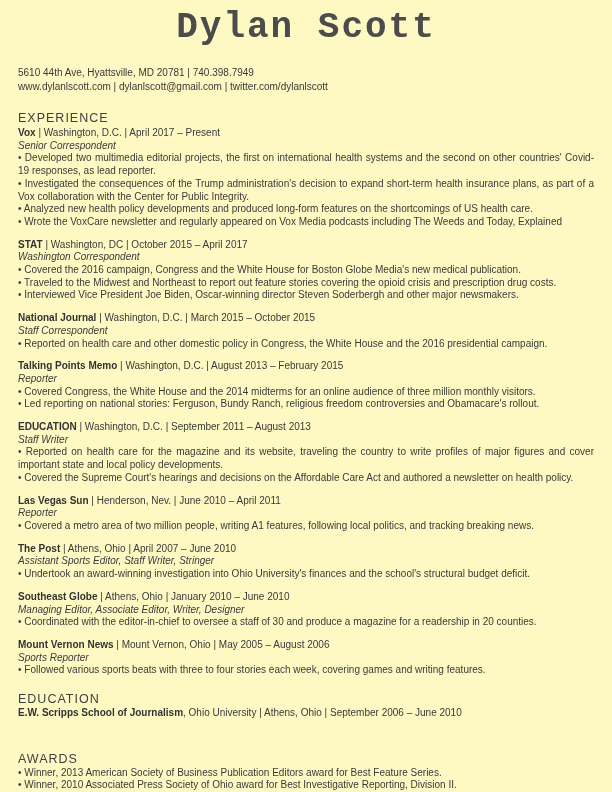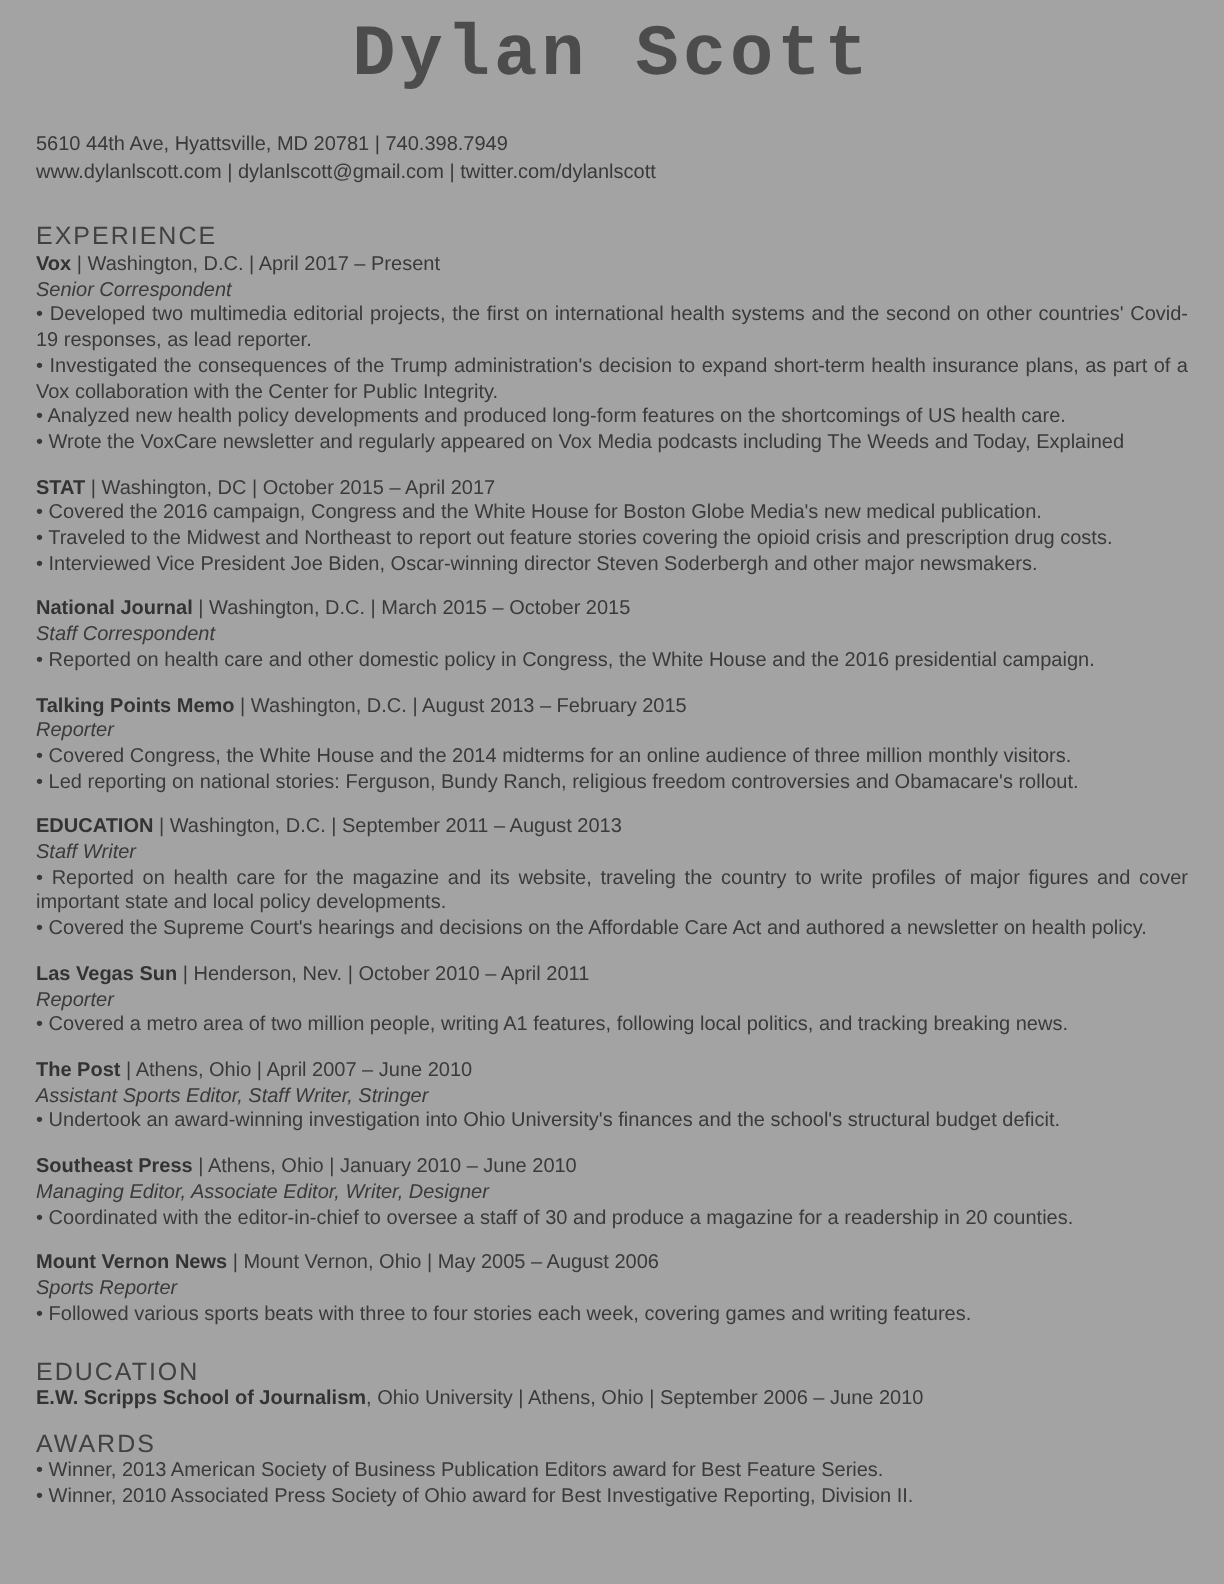--- a/index.html
+++ b/index.html
@@ -2,21 +2,21 @@
 <html><head>
 <meta charset="utf-8">
 <style>
   html, body { margin: 0; padding: 0; background: #ffffff; }
   .page {
     position: relative;
     width: 612px;
     height: 792px;
     box-sizing: border-box;
     padding: 0 18px;
-    background: #a3a3a3;
+    background: #fef9c3;
     overflow: hidden;
     font-family: "Liberation Sans", sans-serif;
     font-size: 10px;
     line-height: 12.7px;
     color: #3a3a3a;
   }
   .name {
     margin: 6px 0 0 0;
     text-align: center;
     font-family: "Liberation Mono", monospace;
@@ -31,21 +31,21 @@
     margin: 0;
     font-family: Liberation Sans, sans-serif;
     font-weight: normal;
     font-size: 12.5px;
     line-height: 15px;
     letter-spacing: 1px;
     color: #414141;
   }
   .section-experience .section-header { margin-top: 17px; margin-bottom: 1px; }
   .section-education .section-header { margin-top: 15px; }
-  .section-awards .section-header { margin-top: 8px; }
+  .section-awards .section-header { margin-top: 32px; }
   .job { margin: 0 0 10px 0; }
   .job:last-child { margin-bottom: 0; }
   .job-head b, .edu-line b { font-weight: bold; color: #333333; }
   .job-title { font-style: italic; }
   .bullet, .edu-line, .job-head, .job-title { margin: 0; }
   .bullet { text-align: justify; }
   .award-bullet { margin: 0; }
 </style>
 </head>
 <body>
@@ -65,20 +65,21 @@
         <div class="job">
           <p class="job-head"><b>Vox</b><span> | Washington, D.C. | April 2017 – Present</span></p>
           <p class="job-title">Senior Correspondent</p>
           <p class="bullet">• Developed two multimedia editorial projects, the first on international health systems and the second on other countries' Covid-19 responses, as lead reporter.</p>
           <p class="bullet">• Investigated the consequences of the Trump administration's decision to expand short-term health insurance plans, as part of a Vox collaboration with the Center for Public Integrity.</p>
           <p class="bullet">• Analyzed new health policy developments and produced long-form features on the shortcomings of US health care.</p>
           <p class="bullet">• Wrote the VoxCare newsletter and regularly appeared on Vox Media podcasts including The Weeds and Today, Explained</p>
         </div>
         <div class="job">
           <p class="job-head"><b>STAT</b><span> | Washington, DC | October 2015 – April 2017</span></p>
+          <p class="job-title">Washington Correspondent</p>
           <p class="bullet">• Covered the 2016 campaign, Congress and the White House for Boston Globe Media's new medical publication.</p>
           <p class="bullet">• Traveled to the Midwest and Northeast to report out feature stories covering the opioid crisis and prescription drug costs.</p>
           <p class="bullet">• Interviewed Vice President Joe Biden, Oscar-winning director Steven Soderbergh and other major newsmakers.</p>
         </div>
         <div class="job">
           <p class="job-head"><b>National Journal</b><span> | Washington, D.C. | March 2015 – October 2015</span></p>
           <p class="job-title">Staff Correspondent</p>
           <p class="bullet">• Reported on health care and other domestic policy in Congress, the White House and the 2016 presidential campaign.</p>
         </div>
         <div class="job">
@@ -87,31 +88,31 @@
           <p class="bullet">• Covered Congress, the White House and the 2014 midterms for an online audience of three million monthly visitors.</p>
           <p class="bullet">• Led reporting on national stories: Ferguson, Bundy Ranch, religious freedom controversies and Obamacare's rollout.</p>
         </div>
         <div class="job">
           <p class="job-head"><b>EDUCATION</b><span> | Washington, D.C. | September 2011 – August 2013</span></p>
           <p class="job-title">Staff Writer</p>
           <p class="bullet">• Reported on health care for the magazine and its website, traveling the country to write profiles of major figures and cover important state and local policy developments.</p>
           <p class="bullet">• Covered the Supreme Court's hearings and decisions on the Affordable Care Act and authored a newsletter on health policy.</p>
         </div>
         <div class="job">
-          <p class="job-head"><b>Las Vegas Sun</b><span> | Henderson, Nev. | October 2010 – April 2011</span></p>
+          <p class="job-head"><b>Las Vegas Sun</b><span> | Henderson, Nev. | June 2010 – April 2011</span></p>
           <p class="job-title">Reporter</p>
           <p class="bullet">• Covered a metro area of two million people, writing A1 features, following local politics, and tracking breaking news.</p>
         </div>
         <div class="job">
           <p class="job-head"><b>The Post</b><span> | Athens, Ohio | April 2007 – June 2010</span></p>
           <p class="job-title">Assistant Sports Editor, Staff Writer, Stringer</p>
           <p class="bullet">• Undertook an award-winning investigation into Ohio University's finances and the school's structural budget deficit.</p>
         </div>
         <div class="job">
-          <p class="job-head"><b>Southeast Press</b><span> | Athens, Ohio | January 2010 – June 2010</span></p>
+          <p class="job-head"><b>Southeast Globe</b><span> | Athens, Ohio | January 2010 – June 2010</span></p>
           <p class="job-title">Managing Editor, Associate Editor, Writer, Designer</p>
           <p class="bullet">• Coordinated with the editor-in-chief to oversee a staff of 30 and produce a magazine for a readership in 20 counties.</p>
         </div>
         <div class="job">
           <p class="job-head"><b>Mount Vernon News</b><span> | Mount Vernon, Ohio | May 2005 – August 2006</span></p>
           <p class="job-title">Sports Reporter</p>
           <p class="bullet">• Followed various sports beats with three to four stories each week, covering games and writing features.</p>
         </div>
       </div>
   </section>

